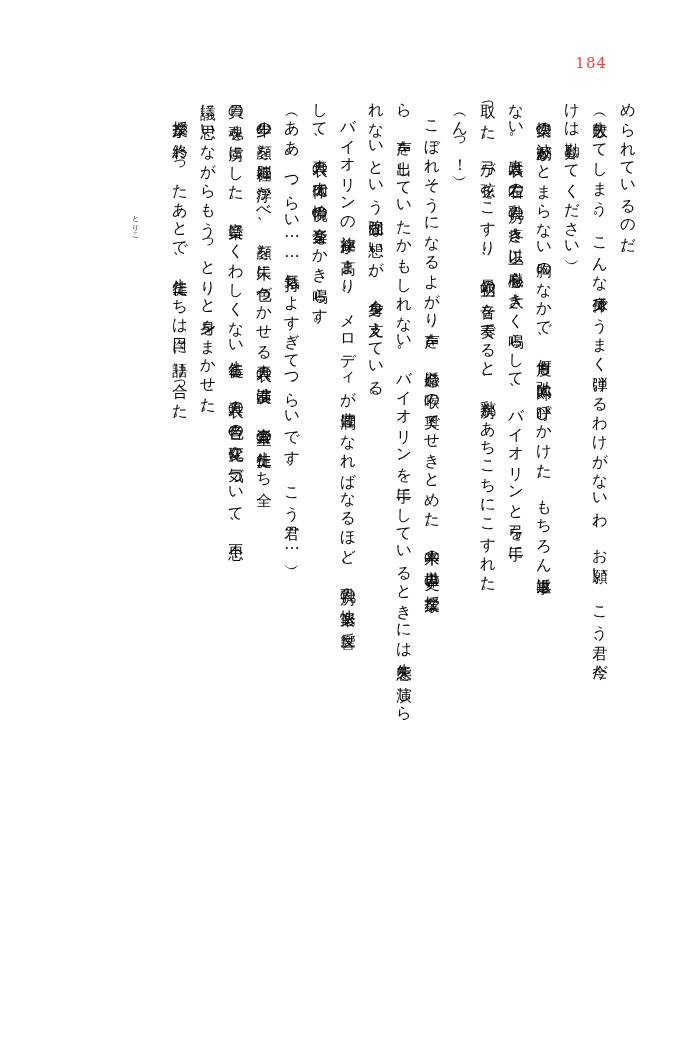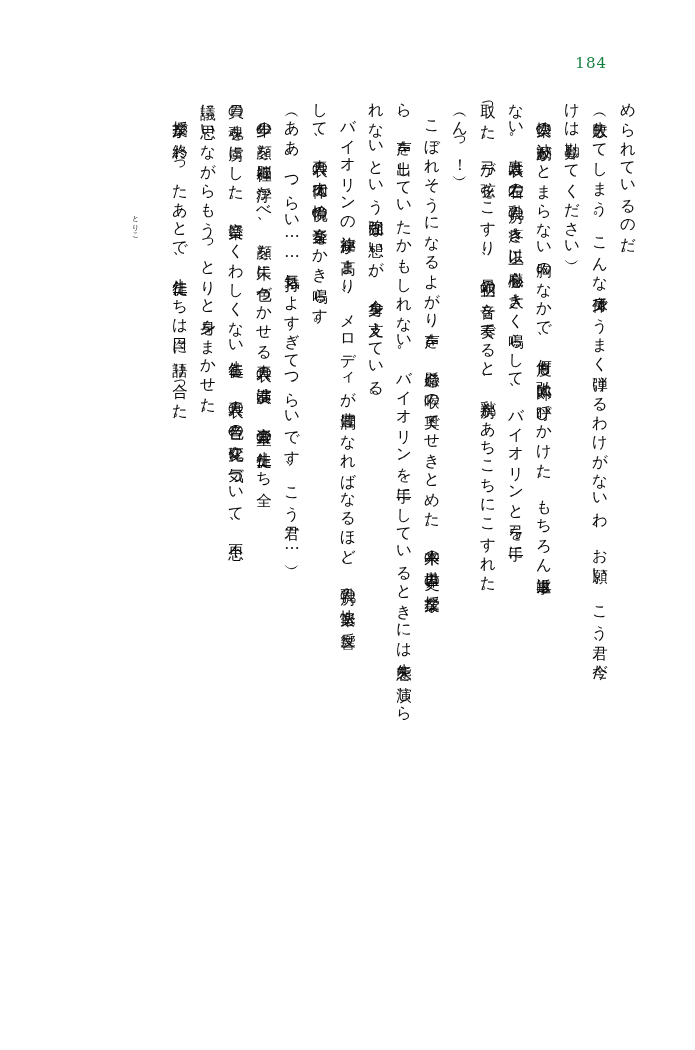--- a/index.html
+++ b/index.html
@@ -16,21 +16,21 @@
     font-family: "DejaVu Serif", serif;
     color: #000000;
   }
   .page-number {
     position: absolute;
     top: 54px;
     right: 88px;
     font-size: 15px;
     letter-spacing: 1px;
     font-family: "DejaVu Serif", serif;
-    color: #15803d;
+    color: #ef4444;
   }
   .body-text {
     position: absolute;
     top: 92px;
     right: 60px;
     left: 62px;
     height: 880px;
     display: flex;
     flex-direction: row-reverse;
     justify-content: flex-start;

